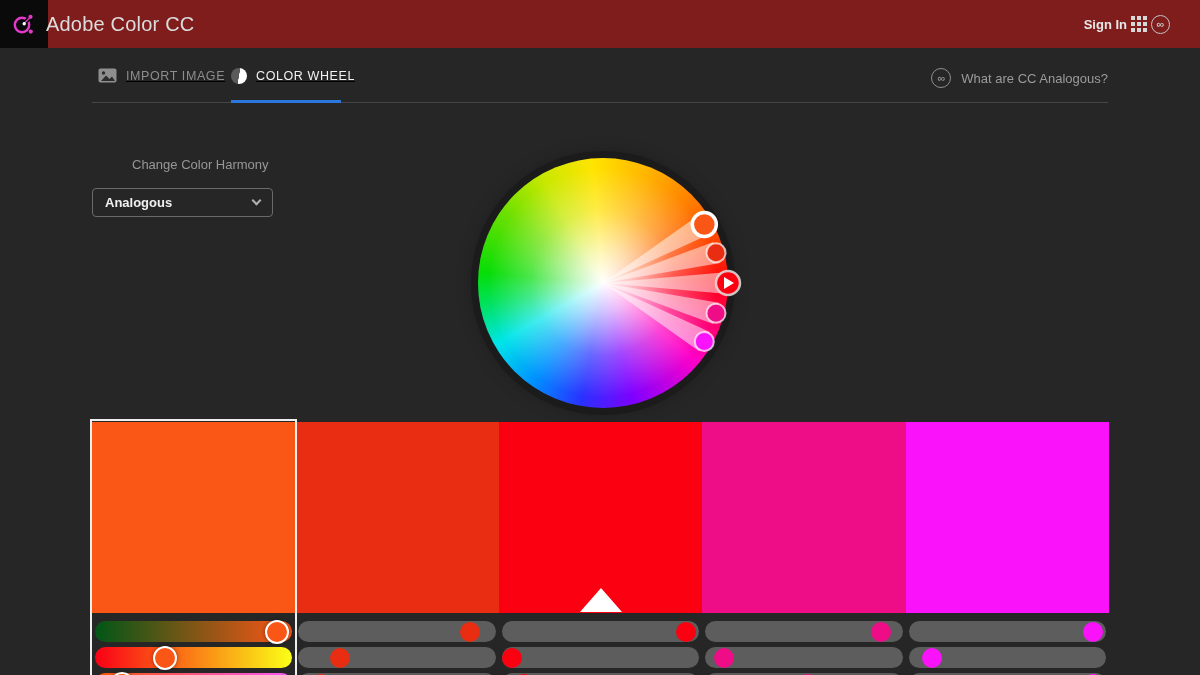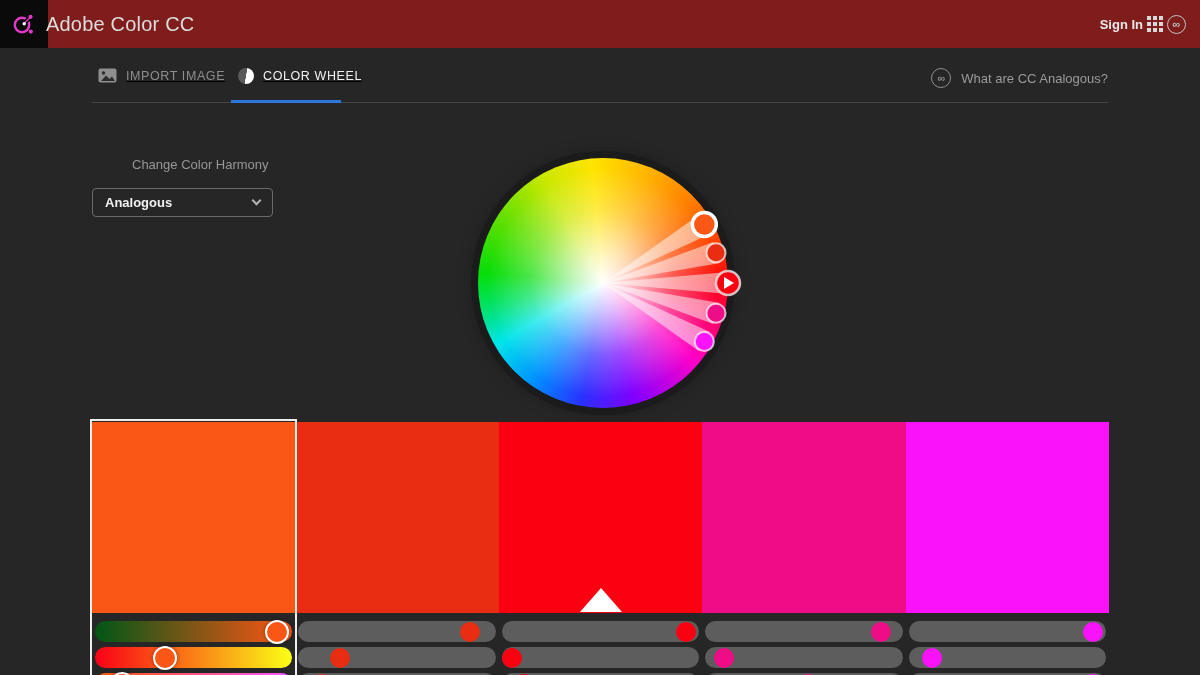--- a/index.html
+++ b/index.html
@@ -9,33 +9,33 @@
 
   
   .header{ position:absolute; left:0; top:0; width:1200px; height:48px; background:#141414; }
   .logo-box{ position:absolute; left:0; top:0; width:48px; height:48px; background:#0a0a0a;
              display:flex; align-items:center; justify-content:center; }
   .app-title{ position:absolute; left:46px; top:0; height:48px; display:flex; align-items:center;
               color:#dcdcdc; font-size:20px; font-weight:400; letter-spacing:0.2px; }
   .top-nav{ position:absolute; left:230px; top:0; height:48px; display:flex; align-items:center; gap:46px; }
   .top-nav .nav-item{ font-size:14px; color:#8d8d8d; cursor:pointer; }
   .top-nav .nav-item.active{ color:#ffffff; font-weight:700; }
-  .header-right{ position:absolute; right:14px; top:0; height:48px; display:flex; align-items:center; gap:4px; }
+  .header-right{ position:absolute; right:30px; top:0; height:48px; display:flex; align-items:center; gap:4px; }
   .sign-in{ color:#e8e8e8; font-size:13px; font-weight:700; cursor:pointer; }
   .grid-icon{ display:grid; grid-template-columns:repeat(3,4px); grid-template-rows:repeat(3,4px); gap:2px; cursor:pointer; }
   .grid-icon i{ background:#d8d8d8; width:4px; height:4px; display:block; }
   .cc-circle{ width:19px; height:19px; border:1.5px solid #c2c2c2; border-radius:50%;
               display:flex; align-items:center; justify-content:center;
               color:#c2c2c2; font-size:11px; font-weight:700; line-height:1; cursor:pointer; }
 
   
   .tabbar{ position:absolute; left:0; top:48px; width:1200px; height:58px; background:#262626; }
   .tab{ position:absolute; top:20px; display:flex; align-items:center; gap:9px; cursor:pointer;text-decoration:underline; }
   .tab-import{ left:98px; }
-  .tab-wheel{ left:238px; }
+  .tab-wheel{ left:231px; }
   .tab-label{ font-size:12.5px; letter-spacing:0.6px; color:#8d8d8d; }
   .tab.active .tab-label{ color:#f2f2f2; }
   .halfmoon{ width:16px; height:16px; border-radius:50%;
              background:linear-gradient(100deg,#5a5a5a 49%,#ffffff 51%); }
   .tab-divider{ position:absolute; left:92px; top:54px; width:1016px; height:1px; background:#454545; }
   .tab-underline{ position:absolute; left:231px; top:52px; width:110px; height:3px; background:#2b77dc; }
   .cc-help{ position:absolute; right:92px; top:20px; display:flex; align-items:center; gap:10px; cursor:pointer; }
   .cc-help .cc-circle{ width:20px; height:20px; border-color:#8f8f8f; color:#8f8f8f; }
   .cc-help-text{ font-size:13px; color:#9b9b9b; }
 

